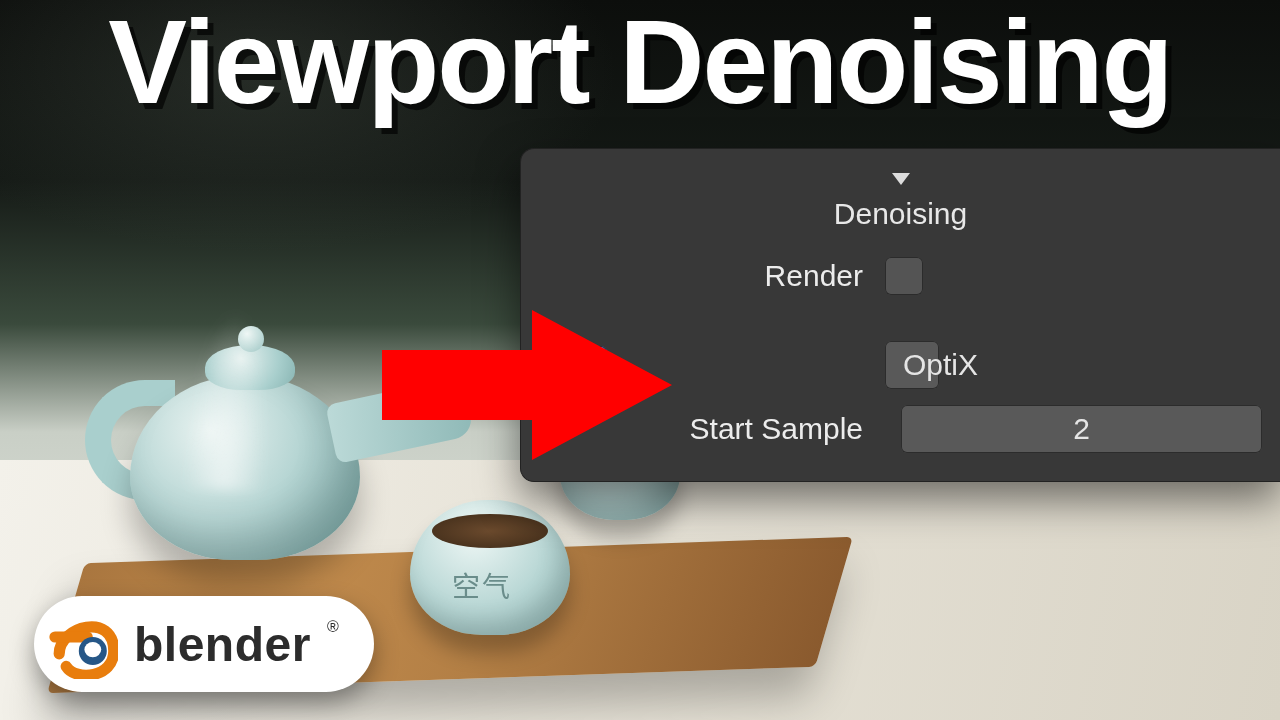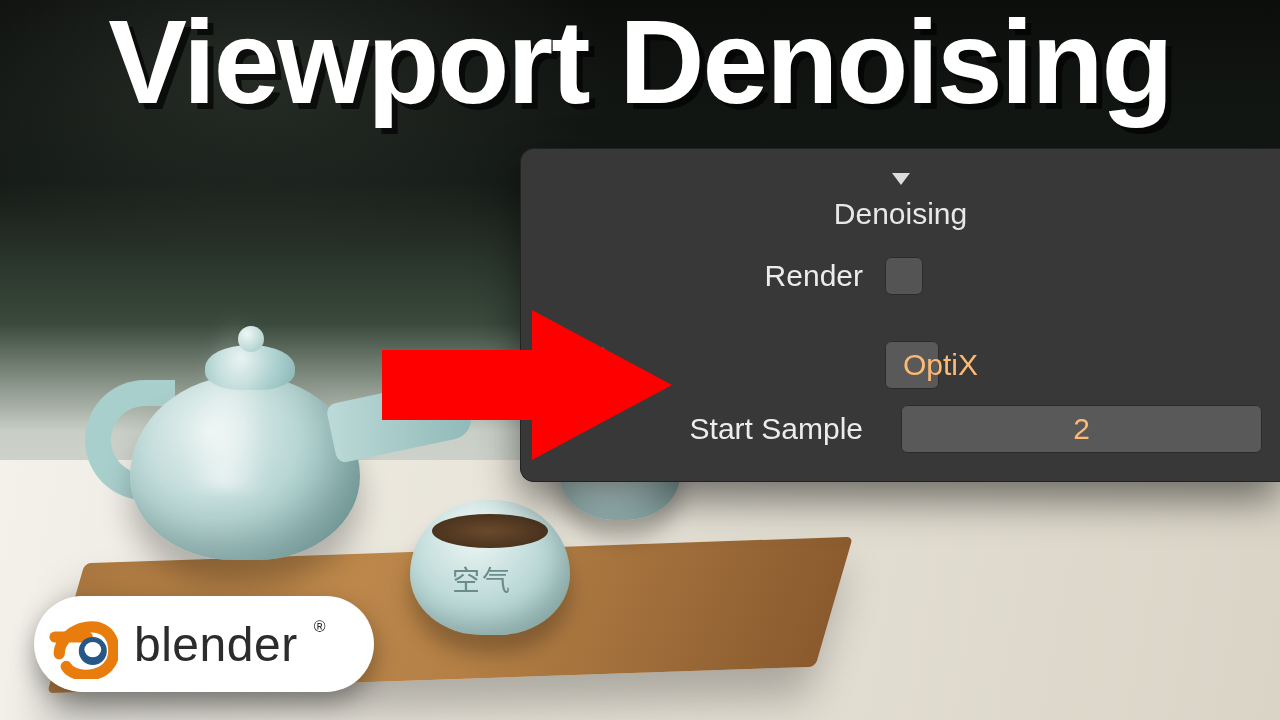--- a/index.html
+++ b/index.html
@@ -66,21 +66,21 @@
     border-radius: 48% 48% 45% 45% / 55% 55% 45% 45%;
     box-shadow: inset -10px -14px 22px rgba(0,0,0,.15), 0 18px 20px rgba(0,0,0,.25);
   }
   .cup1 { left:410px; bottom:85px; width:160px; height:135px; }
   .cup2 { left:560px; bottom:200px; width:120px; height:100px; }
   .cup1::after {
     content:""; position:absolute; left:22px; top:14px; width:116px; height:34px;
     border-radius:50%; background: radial-gradient(ellipse at 50% 50%, #6b4a2d, #3d2a18);
   }
   .cup-glyph {
-    position:absolute; left:452px; bottom:121px; font-size:28px; color:#6a8d8b; letter-spacing:2px;
+    position:absolute; left:452px; bottom:115px; font-size:28px; color:#6a8d8b; letter-spacing:2px;
     font-family: "PingFang SC","Noto Sans CJK SC",sans-serif;
   }
 
   
   .title {
     position:absolute; top:-6px; left:0; right:0; text-align:center;
     font-weight:800; color:#fff; font-size:118px; letter-spacing:-2px;
     text-shadow: 6px 6px 0 rgba(0,0,0,.65);
     white-space:nowrap;
   }
@@ -110,40 +110,40 @@
   .panel .cb {
     width:38px; height:38px; border-radius:6px; background:#545454;
     box-shadow: inset 0 0 0 1px #2b2b2b;
   }
   .panel .cb.checked {
     background:#3e7bd7; display:flex; align-items:center; justify-content:center;
   }
   .panel .cb.checked svg { width:26px; height:26px; }
   .panel .field {
     height:48px; background:#595959; border-radius:6px;
-    display:flex; align-items:center; padding:0 18px; color:#fdba74;
+    display:flex; align-items:center; padding:0 18px; color:#e5e5e5;
     box-shadow: inset 0 0 0 1px #2c2c2c;
   }
   .panel .field.dim { color:#9a9a9a; }
   .panel .field.num { justify-content:center; }
   .panel .spacer { height:30px; }
 
   
   .arrow {
     position:absolute; left:382px; top:310px; width:290px; height:150px; pointer-events:none;
   }
 
   
   .badge {
     position:absolute; left:34px; bottom:28px; width:340px; height:96px;
     background:#fff; border-radius:52px; display:flex; align-items:center; gap:16px;
     padding:0 26px 0 14px; box-shadow:0 10px 24px rgba(0,0,0,.35);
   }
   .badge .logo { width:70px; height:70px; position:relative; }
-  .badge .word { font-size:48px; font-weight:400; color:#2c2c2c; letter-spacing:.5px; }
+  .badge .word { font-size:48px; font-weight:700; color:#2c2c2c; letter-spacing:.5px; }
   .badge .reg  { font-size:16px; color:#2c2c2c; align-self:flex-start; margin-top:22px; }
 </style>
 </head>
 <body>
 
 <div class="stage">
 
   <div class="scene"></div>
   <div class="tablecloth"></div>
   <div class="board"></div>

